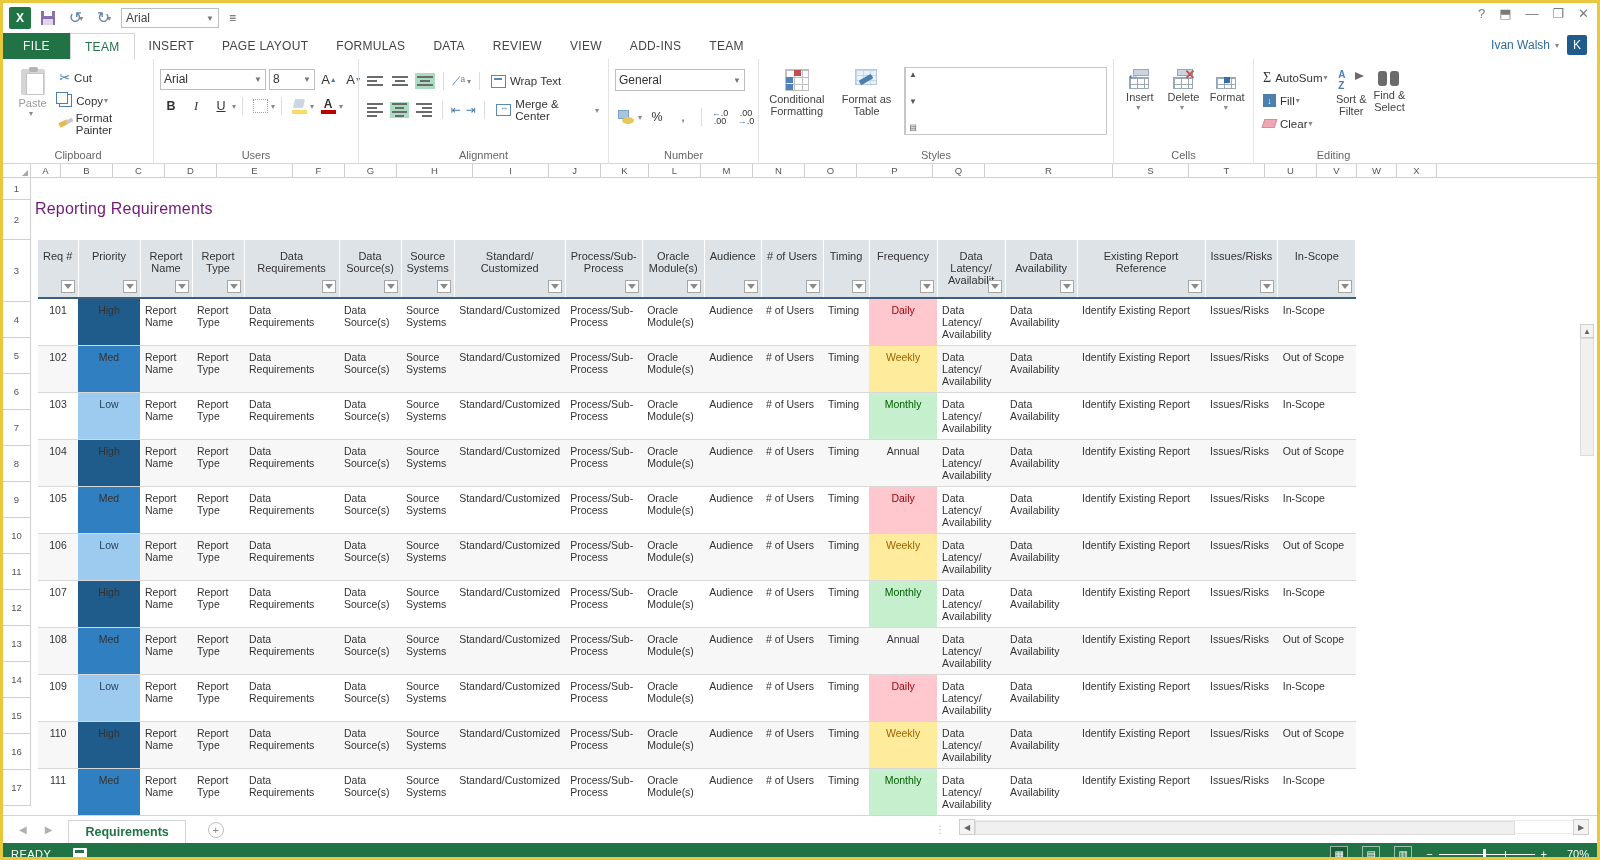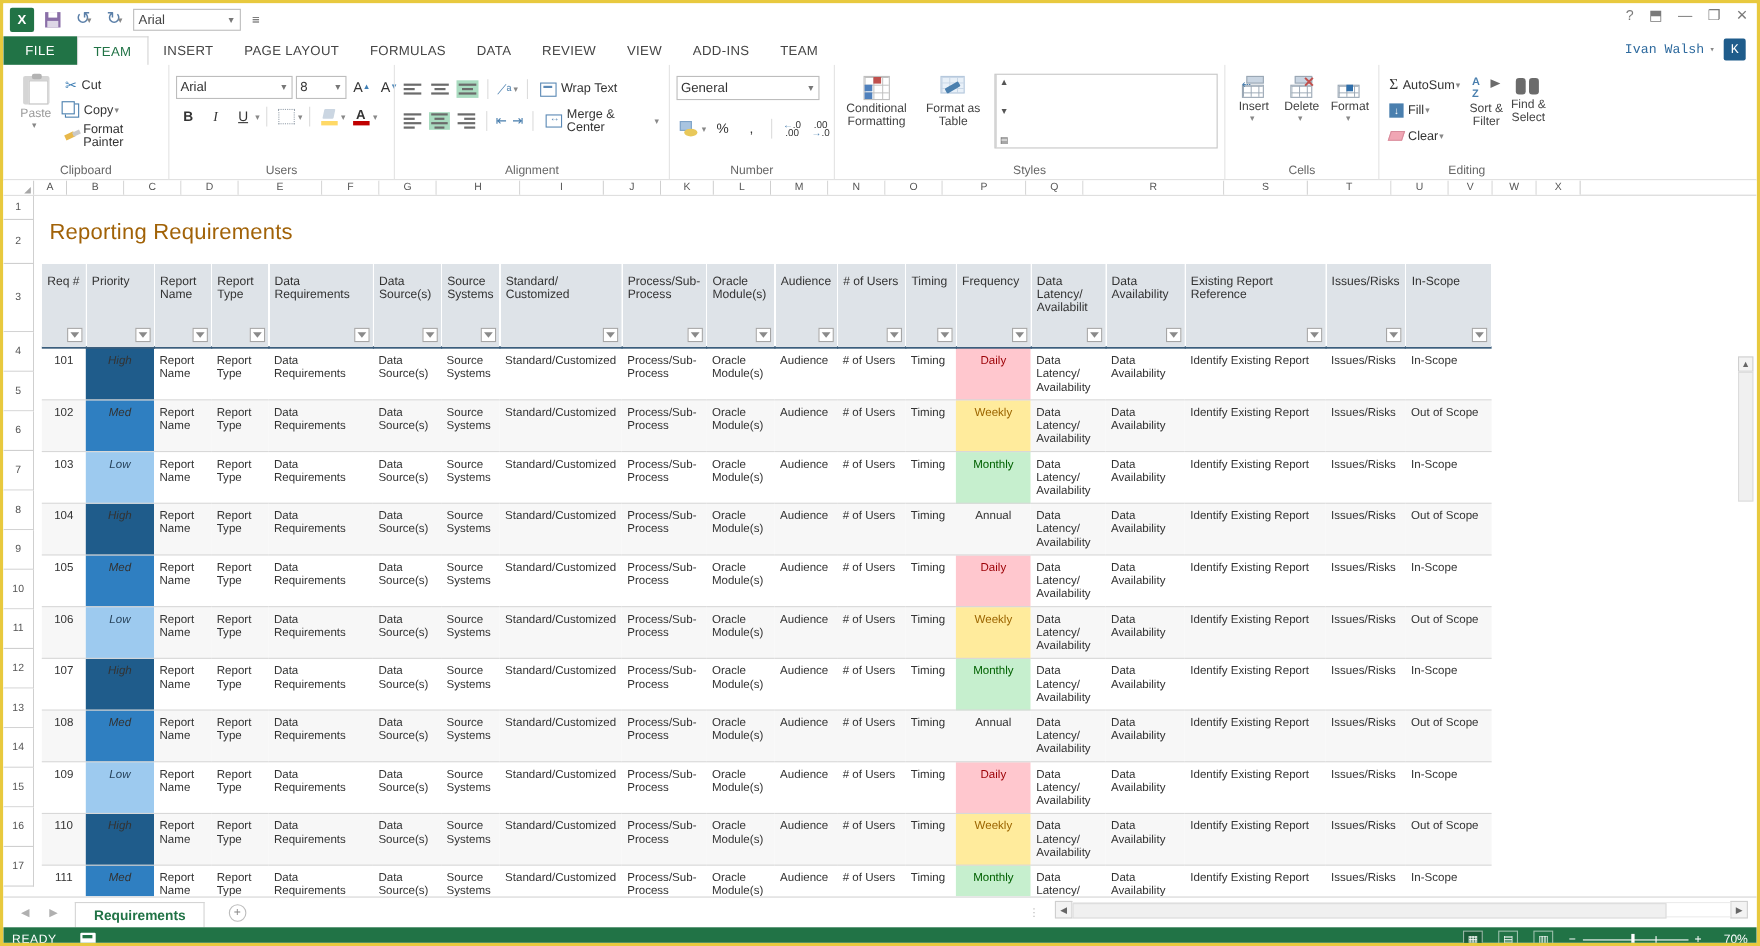--- a/index.html
+++ b/index.html
@@ -46,21 +46,21 @@
   .tabrow { height:26px; background:#fff; display:flex; align-items:flex-end; position:relative; }
   .tab-file {
     background:#217346; color:#fff; font-size:12px; height:26px; padding:0 20px;
     display:flex; align-items:center; letter-spacing:.4px;
   }
   .tab {
     font-size:12px; color:#444; height:26px; padding:0 14px; display:flex; align-items:center;
     letter-spacing:.3px; cursor:pointer;
   }
   .tab.active { color:#217346; background:#fff; border:1px solid #d4d4d4; border-bottom:none; position:relative; top:0; }
-  .userbox { position:absolute; right:10px; top:2px; display:flex; align-items:center; gap:8px;font-family:Liberation Mono, monospace; }
+  .userbox { position:absolute; right:10px; top:2px; display:flex; align-items:center; gap:8px; }
   .username { font-size:12px; color:#2e6a9e; }
   .avatar { width:20px; height:20px; background:#1f5c8b; color:#fff; font-size:12px;
             display:flex; align-items:center; justify-content:center; border-radius:2px; }
 
   
   .ribbon { height:105px; background:#fff; border-bottom:1px solid #d4d4d4; display:flex; position:relative; }
   .rgroup { position:relative; height:105px; padding:4px 6px 0 6px; display:flex; flex-direction:column; }
   .rgroup + .rgroup { border-left:1px solid #e3e3e3; }
   .rgroup-body { flex:1; display:flex; align-items:flex-start; }
   .rgroup-title { font-size:11px; color:#666; text-align:center; height:16px; line-height:14px; position:relative; }
@@ -176,39 +176,39 @@
                   border-left:6px solid transparent; border-bottom:6px solid #a6a6a6; }
   .colcell { border-right:1px solid #cfcfcf; font-size:9.5px; color:#555; text-align:center;
              line-height:13px; background:#fff; }
   .gridbody { display:flex; height:637px; }
   .rowhdr { width:28px; }
   .rowcell { border-bottom:1px solid #cfcfcf; border-right:1px solid #cfcfcf; font-size:9.5px;
              color:#555; text-align:center; background:#fff; display:flex; align-items:center; justify-content:center; }
   .sheetarea { flex:1; position:relative; background:#fff; overflow:hidden; }
 
   
-  .ws-title { position:absolute; left:14px; top:22px; font-size:20px; color:#a16207;
+  .ws-title { position:absolute; left:4px; top:22px; font-size:16px; color:#701a75;
               font-family:"Liberation Sans",sans-serif; letter-spacing:.2px; }
   table.req { position:absolute; left:7px; top:62px; border-collapse:collapse; table-layout:fixed; }
   table.req th {
     background:#dee3e8; color:#333; font-size:11px; font-weight:normal; vertical-align:top;
-    text-align:left; padding:10px 5px 0 5px; border-right:1px solid #fff;
-    position:relative; height:76px;
+    text-align:center; padding:10px 5px 0 5px; border-right:1px solid #fff;
+    position:relative; height:58px;
   }
   table.req thead tr { border-bottom:2px solid #3b5e7d; }
   .filt { position:absolute; right:3px; bottom:4px; width:14px; height:13px; background:#fff;
           border:1px solid #a6a6a6; display:flex; align-items:center; justify-content:center; }
   .filt:after { content:""; width:0;height:0; border-left:4px solid transparent; border-right:4px solid transparent;
                 border-top:5px solid #8a8a8a; }
   table.req td { font-size:10.5px; color:#333; padding:5px 5px; vertical-align:top;
                  border-bottom:1px solid #d8d8d8; height:36px; line-height:12px; }
   table.req tr.alt td { background:#f7f7f7; }
   table.req tr td { background:#ffffff; }
   td.reqno { text-align:center; font-size:10.5px; vertical-align:middle; }
-  td.prio { text-align:center; vertical-align:middle; color:#fff; font-size:10.5px;font-style:italic; }
+  td.prio { text-align:center; vertical-align:middle; color:#fff; font-size:10.5px; }
   .p-high { background:#1f5c8b !important; }
   .p-med  { background:#2f7fc1 !important; }
   .p-low  { background:#9dcaef !important; color:#28445c !important; }
   td.freq { text-align:center; vertical-align:middle; font-size:10.5px; }
   .f-daily   { background:#ffc7ce !important; color:#9c0006 !important; }
   .f-weekly  { background:#ffeb9c !important; color:#9c6500 !important; }
   .f-monthly { background:#c6efce !important; color:#006100 !important; }
   .f-annual  { }
 
   

